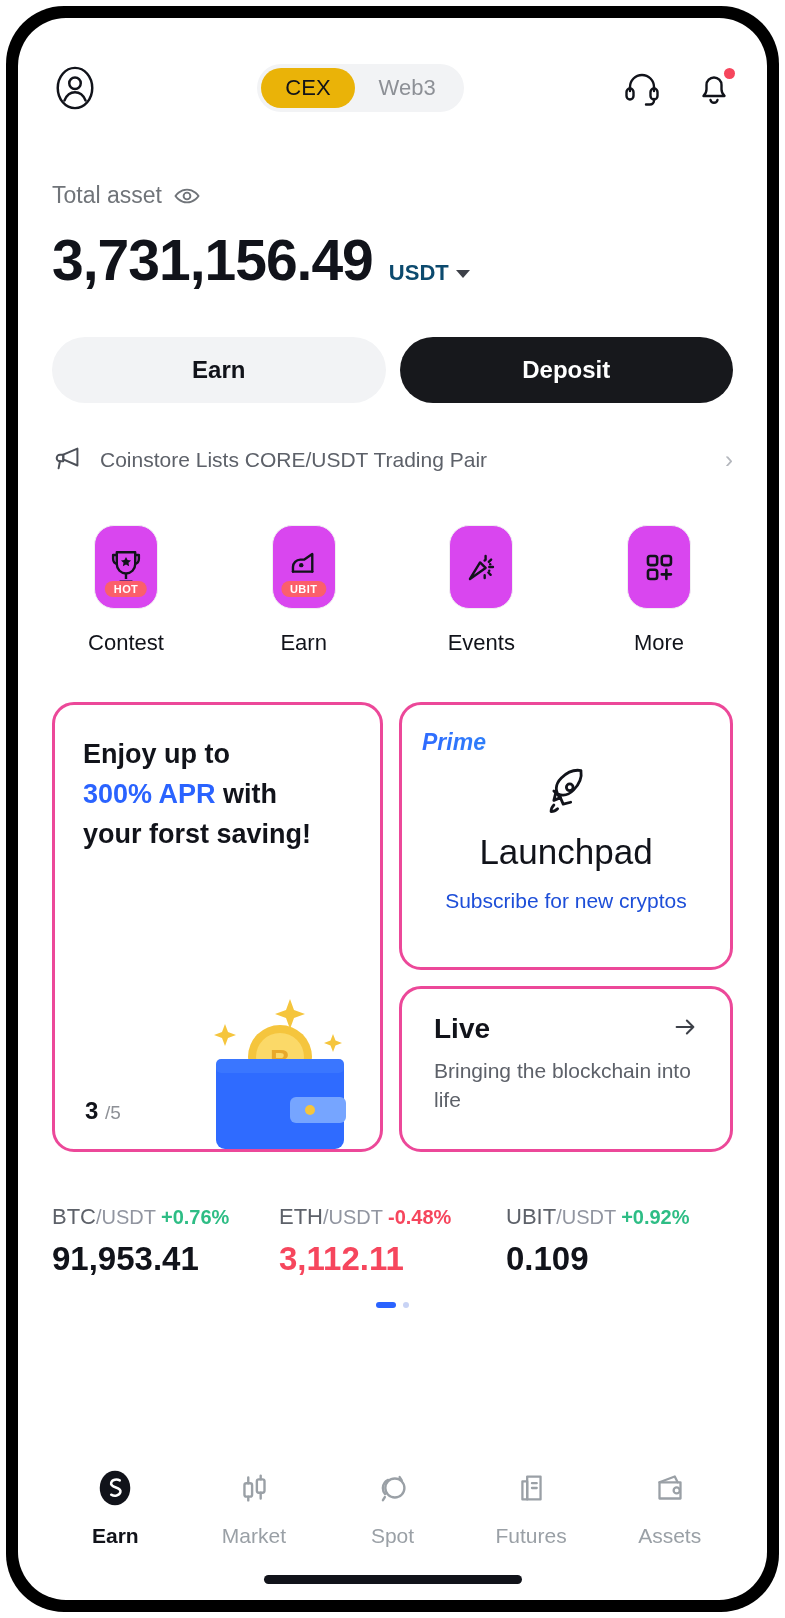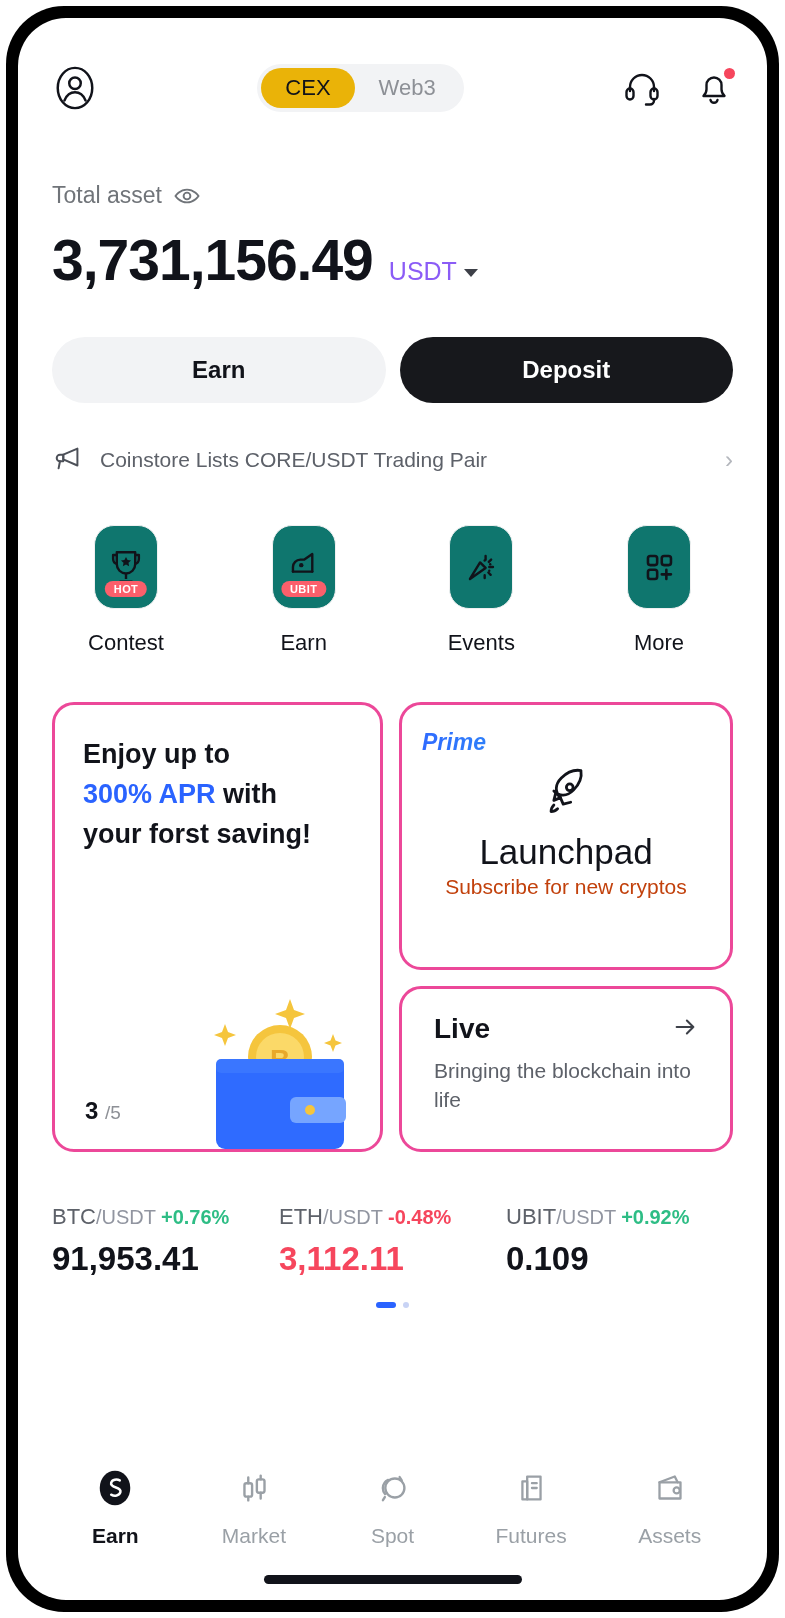--- a/index.html
+++ b/index.html
@@ -66,21 +66,21 @@
 
   
   .bal-label-row {
     display: flex; align-items: center; gap: 12px;
     margin-top: 46px;
   }
   .bal-label { font-size: 23px; color: #707479; }
   .eye-icon { width: 26px; height: 18px; }
   .bal-row { display: flex; align-items: baseline; gap: 16px; margin-top: 18px; }
   .bal-amount { font-size: 57px; font-weight: bold; color: #11131a; letter-spacing: -1px; }
-  .bal-unit { font-size: 25px; color: #8b5cf6; }
+  .bal-unit { font-size: 22px; color: #0c4a6e; font-weight: bold; }
   .caret { display: inline-block; width: 0; height: 0;
     border-left: 7px solid transparent; border-right: 7px solid transparent;
     border-top: 8px solid #3d4048; margin-left: 7px; vertical-align: middle; }
 
   
   .actions { display: flex; gap: 14px; margin-top: 44px; }
   .btn {
     flex: 1 1 0; height: 66px; border-radius: 33px;
     display: flex; align-items: center; justify-content: center;
     font-size: 24px; font-weight: bold;
@@ -94,21 +94,21 @@
     margin-top: 36px; height: 42px;
   }
   .announce-text { flex: 1 1 auto; font-size: 21px; color: #5d6169; }
   .chev { color: #b4b7bd; font-size: 24px; }
 
   
   .quick { display: flex; justify-content: space-between; margin-top: 44px; }
   .quick-item { width: 148px; display: flex; flex-direction: column; align-items: center; }
   .quick-tile {
     width: 64px; height: 84px; border-radius: 20px;
-    background: #0f766e; border: 1px solid #f0f0f1;
+    background: #d946ef; border: 1px solid #f0f0f1;
     display: flex; align-items: center; justify-content: center;
     position: relative;
   }
   .badge {
     position: absolute; left: 50%; transform: translateX(-50%);
     bottom: 11px;
     background: #fb5f6b; color: #ffffff;
     font-size: 11px; font-weight: bold;
     padding: 2px 9px; border-radius: 8px;
     letter-spacing: .4px;
@@ -129,21 +129,21 @@
 
   .col-right { display: flex; flex-direction: column; gap: 16px; }
   .card-lp { width: 334px; height: 268px; padding: 24px 20px 0; text-align: center; }
   .prime {
     text-align: left; font-size: 23px; font-weight: bold; font-style: italic;
     background: linear-gradient(90deg, #2f6bff 0%, #2ec5e8 100%);
     -webkit-background-clip: text; background-clip: text; color: transparent;
   }
   .rocket-wrap { margin-top: 8px; display: flex; justify-content: center; }
   .lp-title { margin-top: 12px; font-size: 35px; color: #11131a; }
-  .lp-sub { margin-top: 0; font-size: 21px; color: #c2410c; line-height: 1.4; }
+  .lp-sub { margin-top: 14px; font-size: 21px; color: #1d4ed8; line-height: 1.4; }
 
   .card-live { width: 334px; height: 166px; padding: 24px 32px; }
   .live-row { display: flex; align-items: center; justify-content: space-between; }
   .live-title { font-size: 28px; font-weight: bold; color: #11131a; }
   .live-sub { margin-top: 12px; font-size: 21px; color: #5d6169; line-height: 1.36; }
 
   
   .tickers { display: flex; margin-top: 52px; gap: 0; }
   .tk { flex: 1 1 0; }
   .tk-head { display: flex; align-items: baseline; gap: 5px; }

